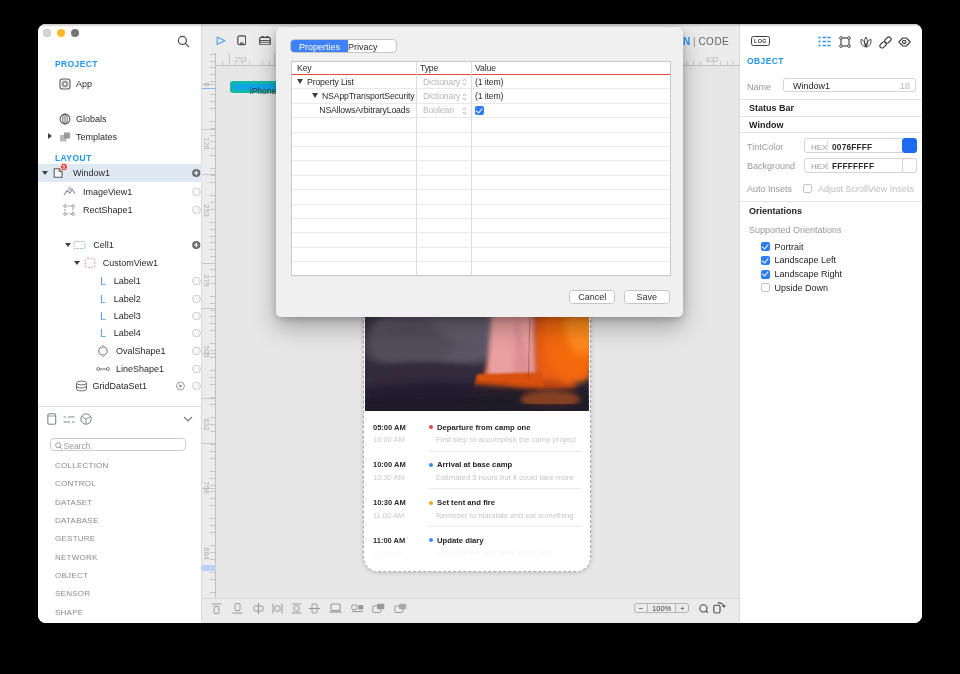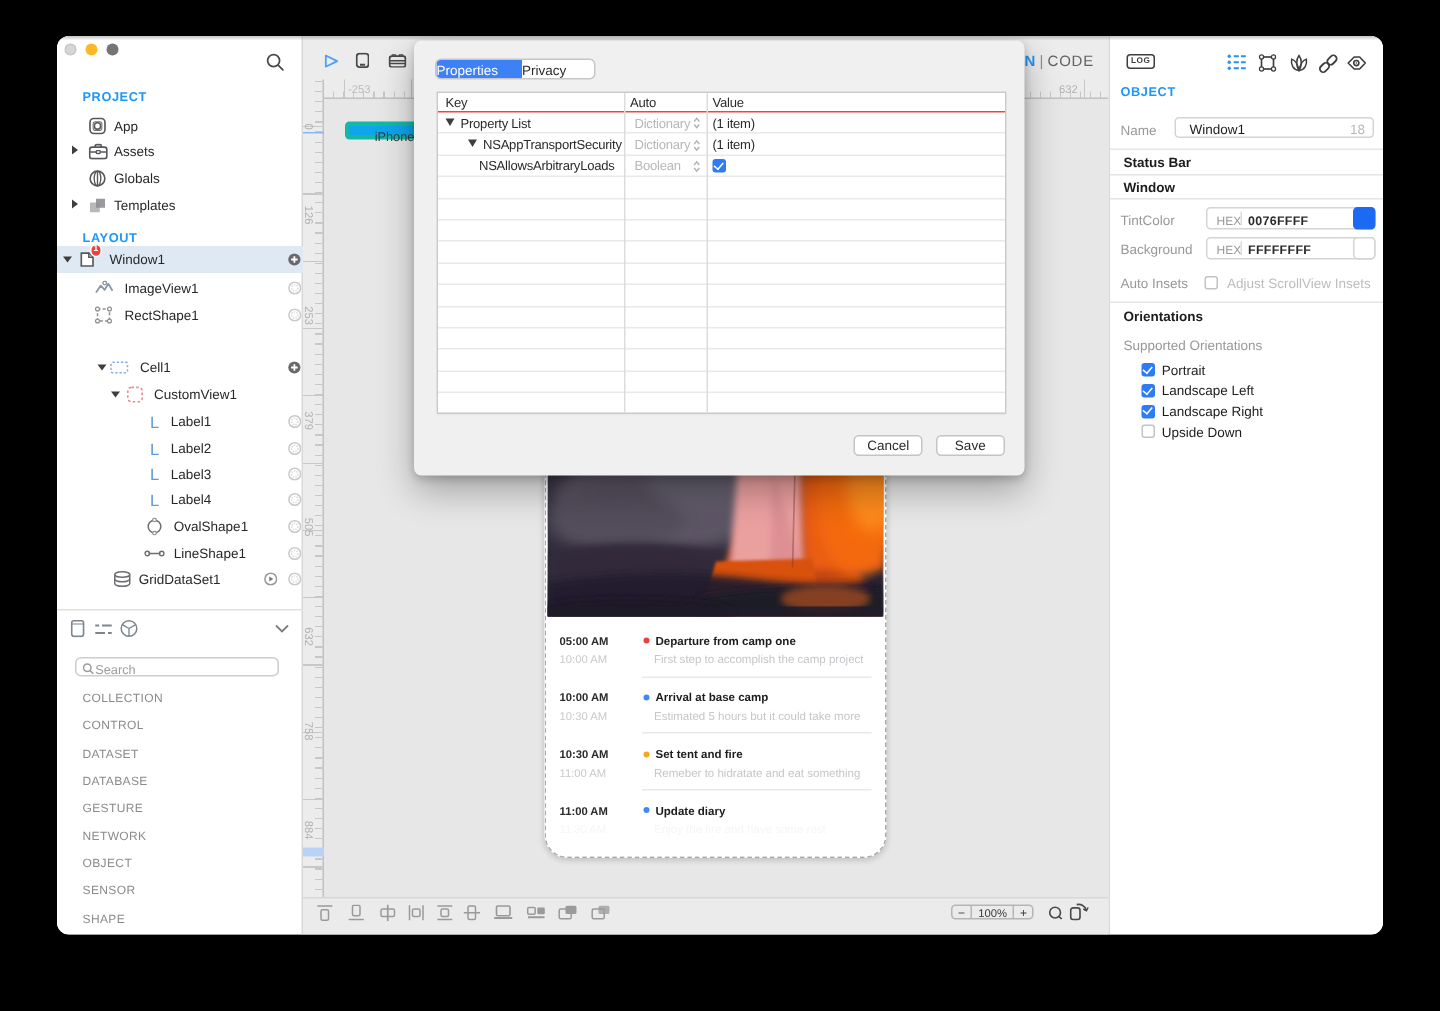--- a/index.html
+++ b/index.html
@@ -69,32 +69,20 @@
 <div class="prow" style="top:50.6px">
 <span class="ic">
           <svg width="12" height="12" viewBox="0 0 12 12">
             <rect x="1" y="1" width="10" height="10" rx="2.6" fill="none" stroke="#58585c" stroke-width="1.1"></rect>
             <circle cx="6" cy="6" r="2.1" fill="none" stroke="#58585c" stroke-width="1"></circle>
             <rect x="3.1" y="3.1" width="5.8" height="5.8" rx="1.4" fill="none" stroke="#58585c" stroke-width="0.7" opacity="0.85"></rect>
           </svg>
         </span>
         <span class="txt">App</span>
       </div>
-<div class="prow" style="top:68.3px">
-<div class="exp closed" style="left:5.5px"></div>
-<span class="ic">
-          <svg width="13" height="11" viewBox="0 0 13 11">
-            <rect x="0.8" y="2.6" width="11.4" height="7.6" rx="1.6" fill="none" stroke="#58585c" stroke-width="1.1"></rect>
-            <path d="M4.4 2.6 V1.9 a1 1 0 0 1 1-1 h2.2 a1 1 0 0 1 1 1 V2.6" fill="none" stroke="#58585c" stroke-width="1.1"></path>
-            <path d="M0.8 5.8 h4.4 m2.6 0 h4.4" stroke="#58585c" stroke-width="1"></path>
-            <rect x="5.2" y="4.9" width="2.6" height="1.9" rx="0.5" fill="none" stroke="#58585c" stroke-width="0.9"></rect>
-          </svg>
-        </span>
-        <span class="txt">Assets</span>
-      </div>
 <div class="prow" style="top:85.9px">
 <span class="ic">
           <svg width="12" height="12" viewBox="0 0 12 12">
             <circle cx="6" cy="6" r="4.9" fill="none" stroke="#58585c" stroke-width="1.1"></circle>
             <ellipse cx="6" cy="6" rx="2.2" ry="4.9" fill="none" stroke="#58585c" stroke-width="0.9"></ellipse>
             <line x1="6" y1="1.1" x2="6" y2="10.9" stroke="#58585c" stroke-width="0.9"></line>
           </svg>
         </span>
         <span class="txt">Globals</span>
       </div>
@@ -519,27 +507,27 @@
 <div class="cb on" style="left:21.3px;top:231.9px"></div>
 <div class="cblabel" style="left:34.5px;top:231.4px">Landscape Left</div>
 <div class="cb on" style="left:21.3px;top:245.5px"></div>
 <div class="cblabel" style="left:34.5px;top:245.0px">Landscape Right</div>
 <div class="cb off" style="left:21.3px;top:259.1px"></div>
 <div class="cblabel" style="left:34.5px;top:258.6px">Upside Down</div>
 </div>
 <div class="abs" style="left:645px;top:12px;font-size:10px;z-index:3"><span style="color:#2493f2;font-weight:bold">N</span><span style="color:#8e8e93"> | </span><span style="color:#636366;letter-spacing:.5px">CODE</span></div>
 <div class="dialog">
 <div class="abs" style="left:14px;top:11.5px;width:107px;height:14.5px;border:1px solid #c6c6c8;border-radius:4px;background:#fff;overflow:hidden;display:flex">
-<div style="width:57px;background:#3e80f6;color:#fff;font-size:9px;line-height:14px">Properties</div>
+<div style="width:57px;background:#3e80f6;color:#fff;font-size:9px;text-align:center;line-height:14px">Properties</div>
 <div style="flex:1;color:#2b2b2d;font-size:9px;text-align:left;line-height:14px">Privacy</div>
       </div>
 <div class="dtable">
 <div class="drow" style="top:0;height:12.7px;border-bottom:1px solid #ef4444">
           <span class="dtxt" style="left:5px">Key</span>
-          <span class="dtxt" style="left:128px">Auto</span>
+          <span class="dtxt" style="left:128px">Type</span>
           <span class="dtxt" style="left:183px">Value</span>
         </div>
 <div class="drow" style="top:12.7px">
           <span class="dtxt" style="left:5px"><span style="display:inline-block;width:0;height:0;border-left:3.8px solid transparent;border-right:3.8px solid transparent;border-top:5px solid #3e3e40;vertical-align:1px;margin-right:4px"></span>Property List</span>
 <div class="dcell" style="left:124px;width:55px">
             <svg class="abs" style="right:4.5px;top:3.2px" width="5" height="8" viewBox="0 0 5 8">
               <path d="M0.8 3 L2.5 0.9 L4.2 3 M0.8 5 L2.5 7.1 L4.2 5" fill="none" stroke="#b0b0b2" stroke-width="0.9"></path>
             </svg>
             <span class="dtxt gray" style="left:7px">Dictionary</span>
           </div>

